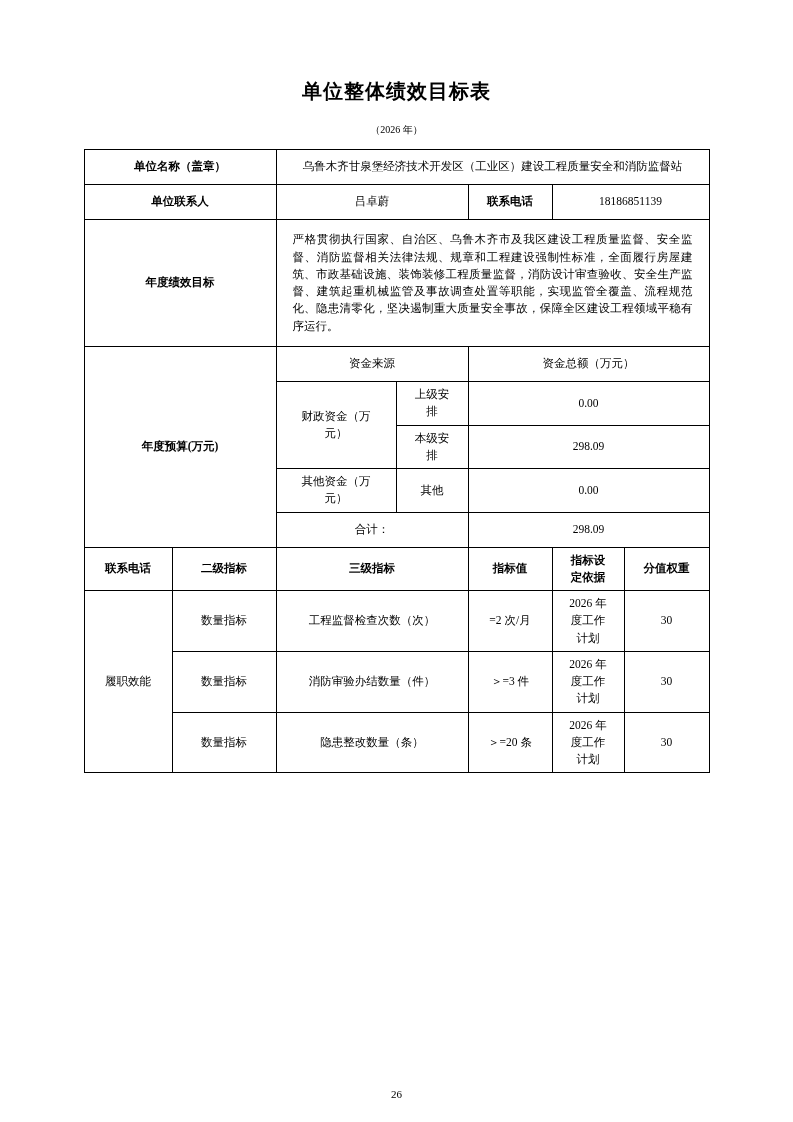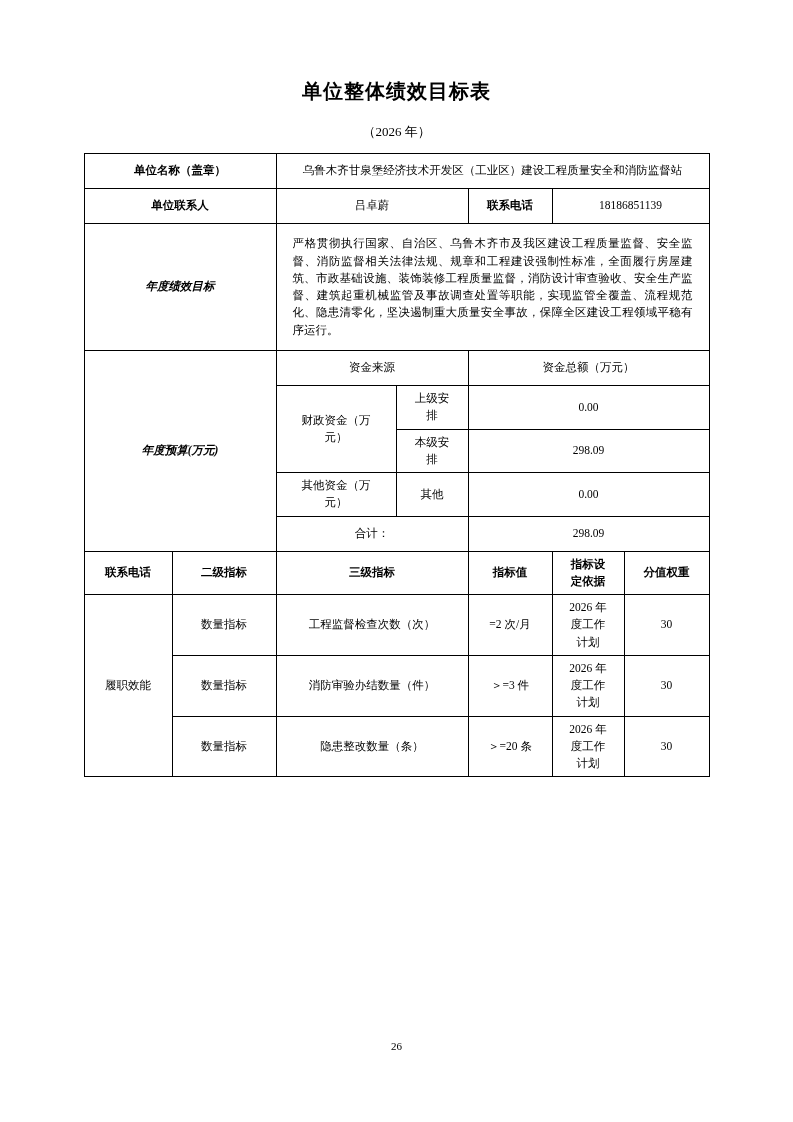--- a/index.html
+++ b/index.html
@@ -26,21 +26,21 @@
   .doc-title {
     text-align: center;
     font-size: 20px;
     font-weight: bold;
     letter-spacing: 1px;
     margin-top: 78px;
     font-family: "Liberation Sans", "DejaVu Sans", sans-serif;
   }
   .doc-subtitle {
     text-align: center;
-    font-size: 13px;
+    font-size: 10px;
     margin-top: 18px;
     margin-bottom: 12px;
     font-family: "Liberation Serif", "DejaVu Serif", serif;
   }
   table.main {
     border-collapse: collapse;
     width: 625px;
     margin: 0 auto;
     table-layout: fixed;
   }
@@ -61,30 +61,29 @@
     text-align: justify;
     text-justify: inter-ideograph;
     line-height: 1.75;
     padding: 8px 10px;
     font-size: 11.5px;
     margin-top: 16px;
   }
   .tall-label {
     text-align: center;
     font-weight: bold;
-    font-style: italic;
   }
   .hdr {
     text-align: center;
     font-weight: bold;
   }
   .row-h-2 { height: 26px; }
   .page-num {
     position: absolute;
-    top: 1040px;
+    top: 1088px;
     left: 0;
     width: 793px;
     text-align: center;
     font-size: 11px;
     font-family: "Liberation Serif", "DejaVu Serif", serif;
   }
   .nowrap-small { font-size: 11px; }
 </style>
 </head>
 <body>

